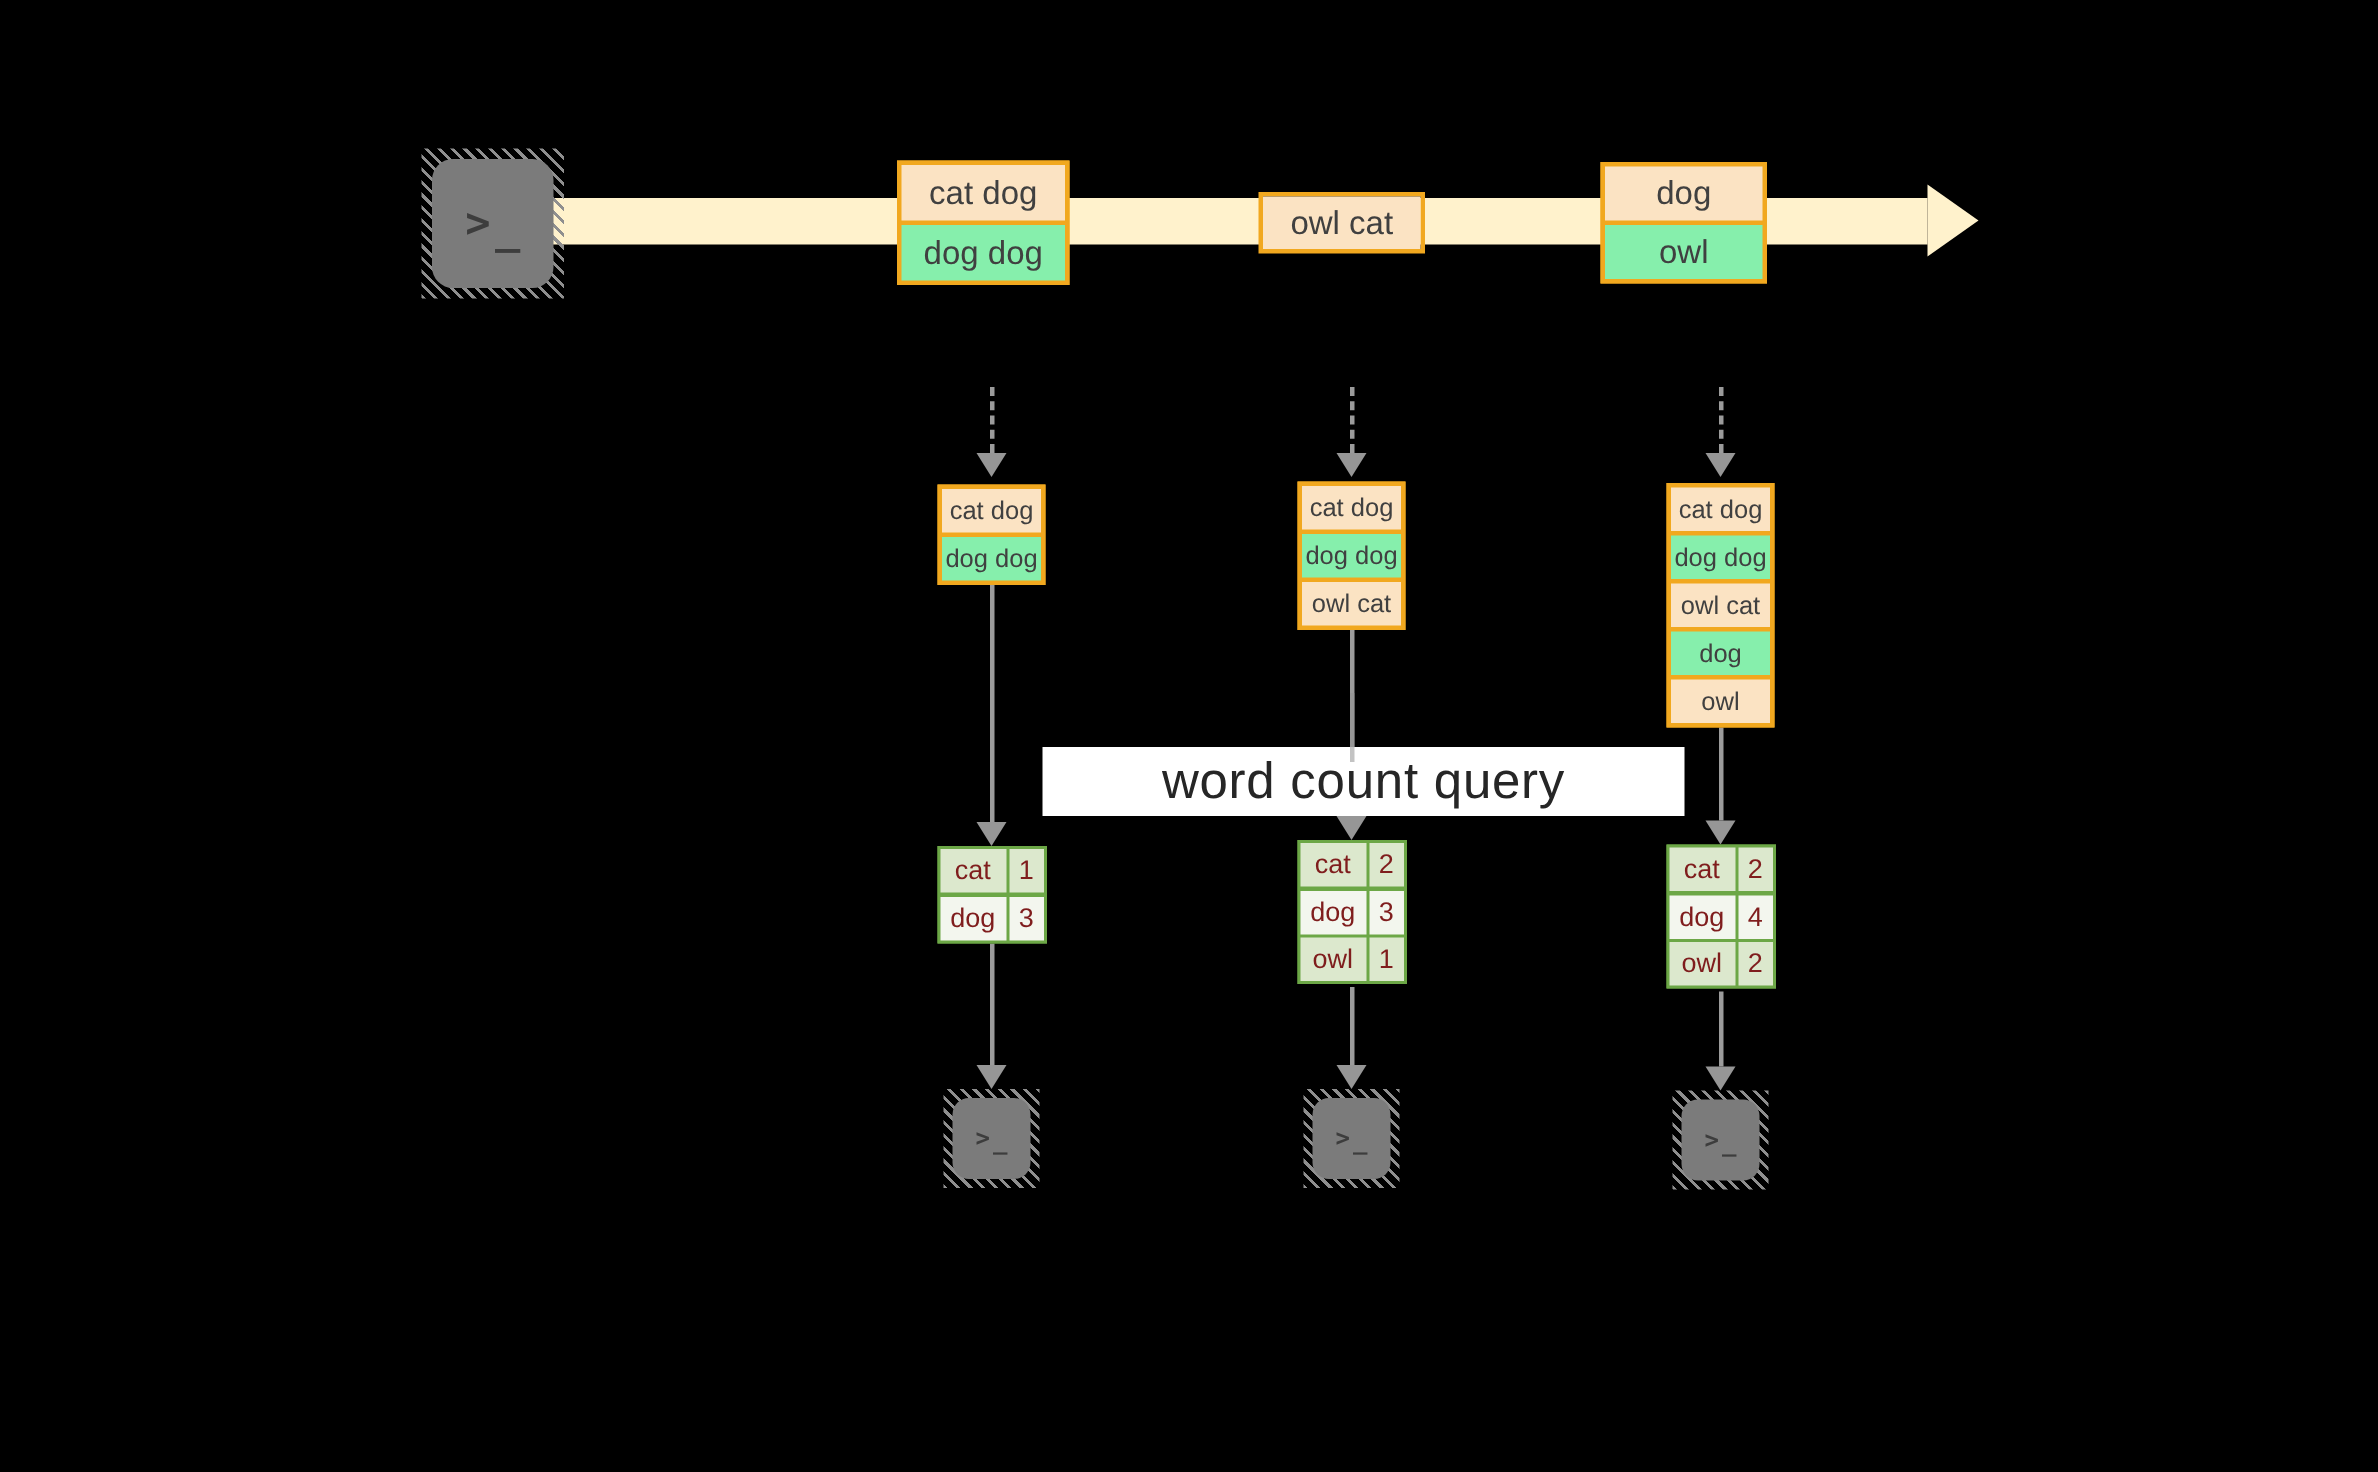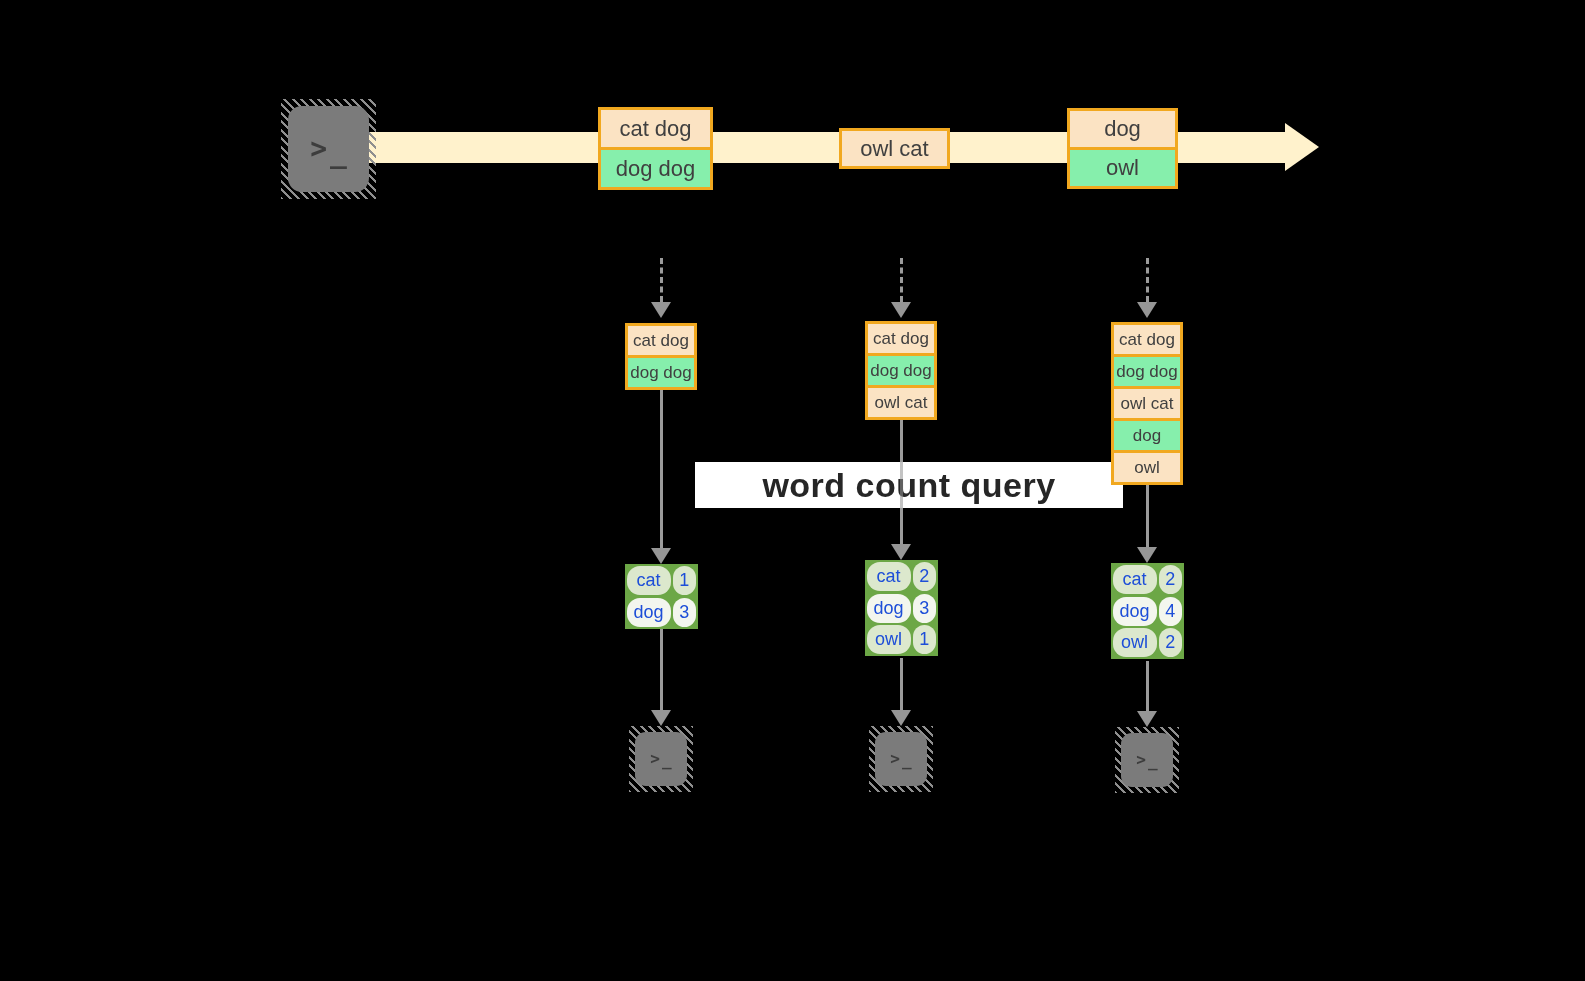--- a/index.html
+++ b/index.html
@@ -45,30 +45,30 @@
   
   .stack{position:absolute;z-index:6;width:72px;box-sizing:border-box;
          border:3px solid #F1A81F;background:#F1A81F;
          display:flex;flex-direction:column;gap:3px;}
   .brow{height:29px;display:flex;align-items:center;justify-content:center;
         font-size:17px;color:#404040;}
 
   
   .banner{position:absolute;z-index:5;background:#ffffff;
           display:flex;align-items:center;justify-content:center;
-          font-size:34px;font-weight:700;color:#262626;letter-spacing:.5px;}
+          font-size:34px;font-weight:400;color:#262626;letter-spacing:.5px;margin-top:36px;}
   .ghostline{position:absolute;z-index:6;width:3px;background:rgba(145,145,145,.55);}
 
   
   .gtable{position:absolute;z-index:4;width:73px;box-sizing:border-box;
           border:2.5px solid #6CA746;background:#6CA746;
           display:flex;flex-direction:column;gap:2.5px;}
   .grow{height:29px;display:flex;gap:2.5px;}
   .gcell{display:flex;align-items:center;justify-content:center;
-         font-size:18px;color:#1d4ed8;border-radius:13px;}
+         font-size:18px;color:#7f1d1d;}
   .gword{width:44px;}
   .gcount{flex:1;}
   .row-green .gcell{background:#DCE8CD;}
   .row-white .gcell{background:#F3F6EE;}
 </style>
 </head>
 <body>
 
 <div class="canvas">
 

